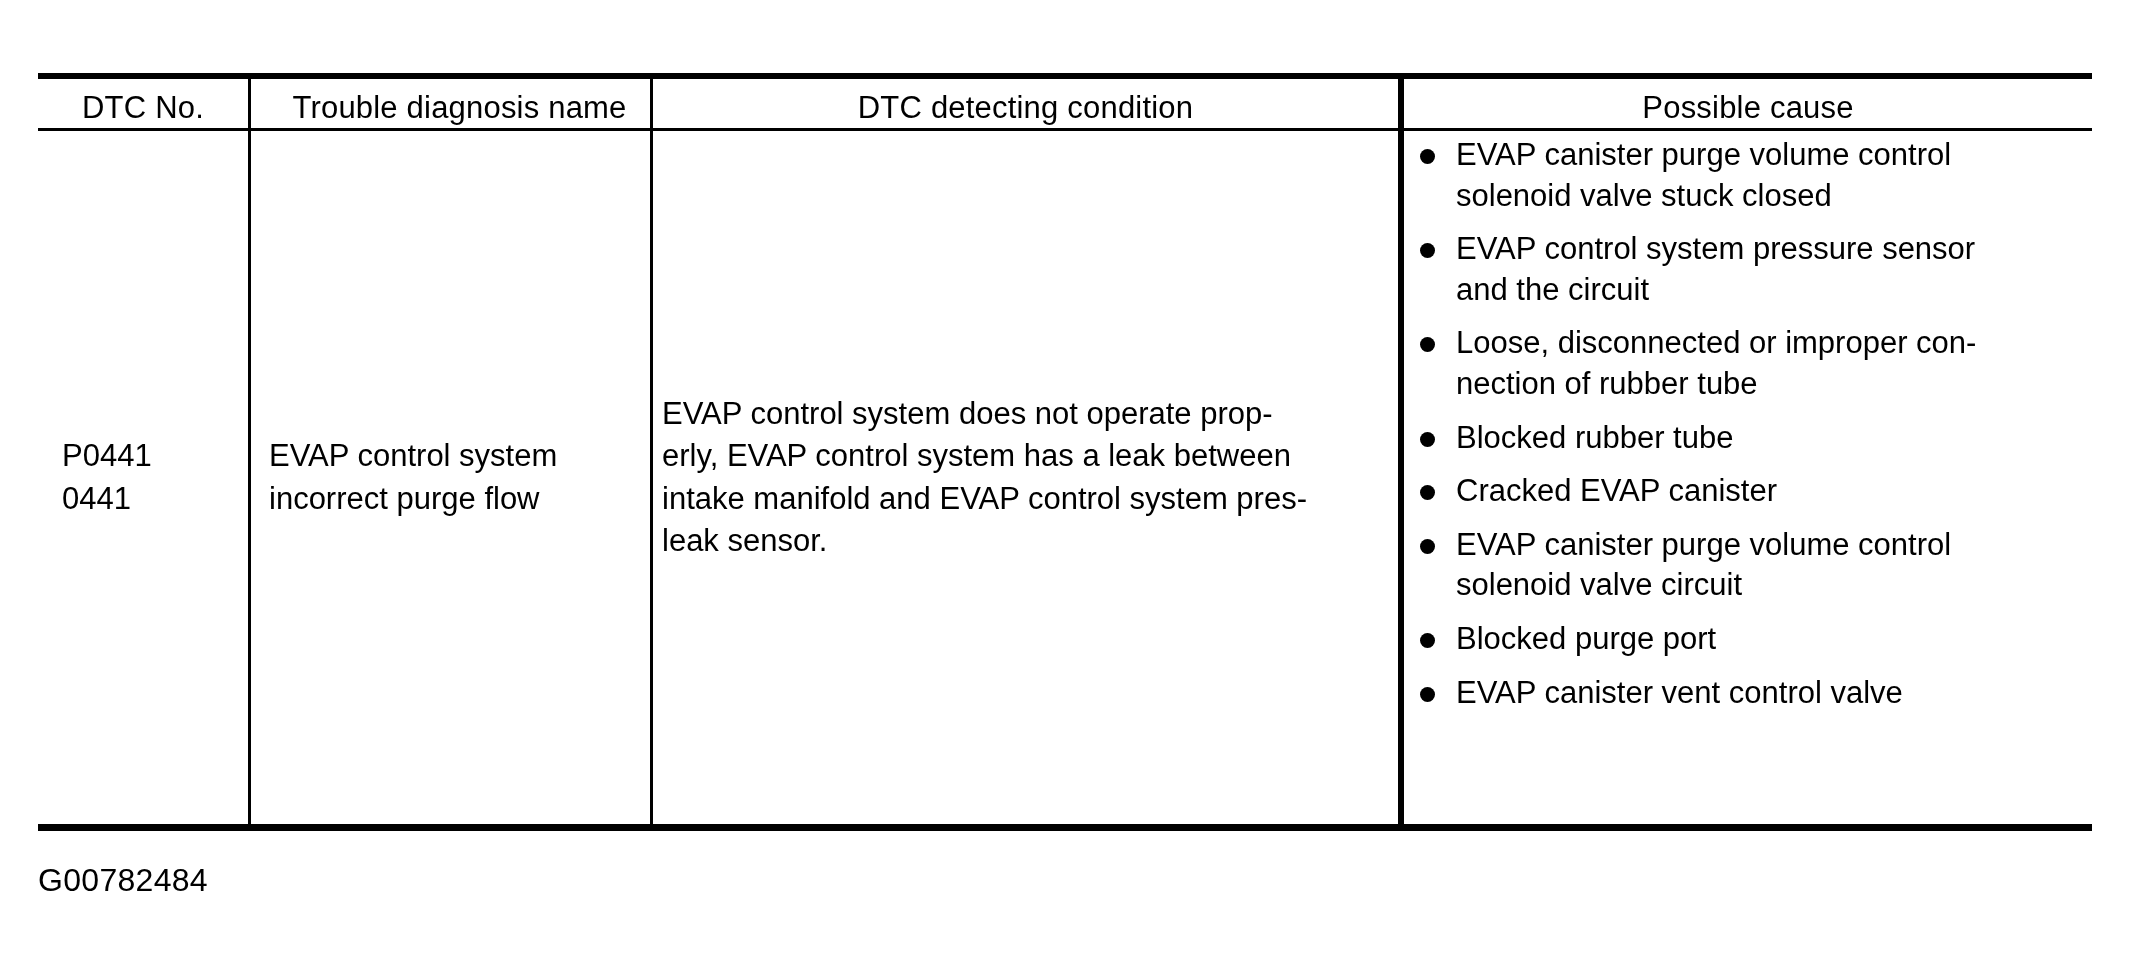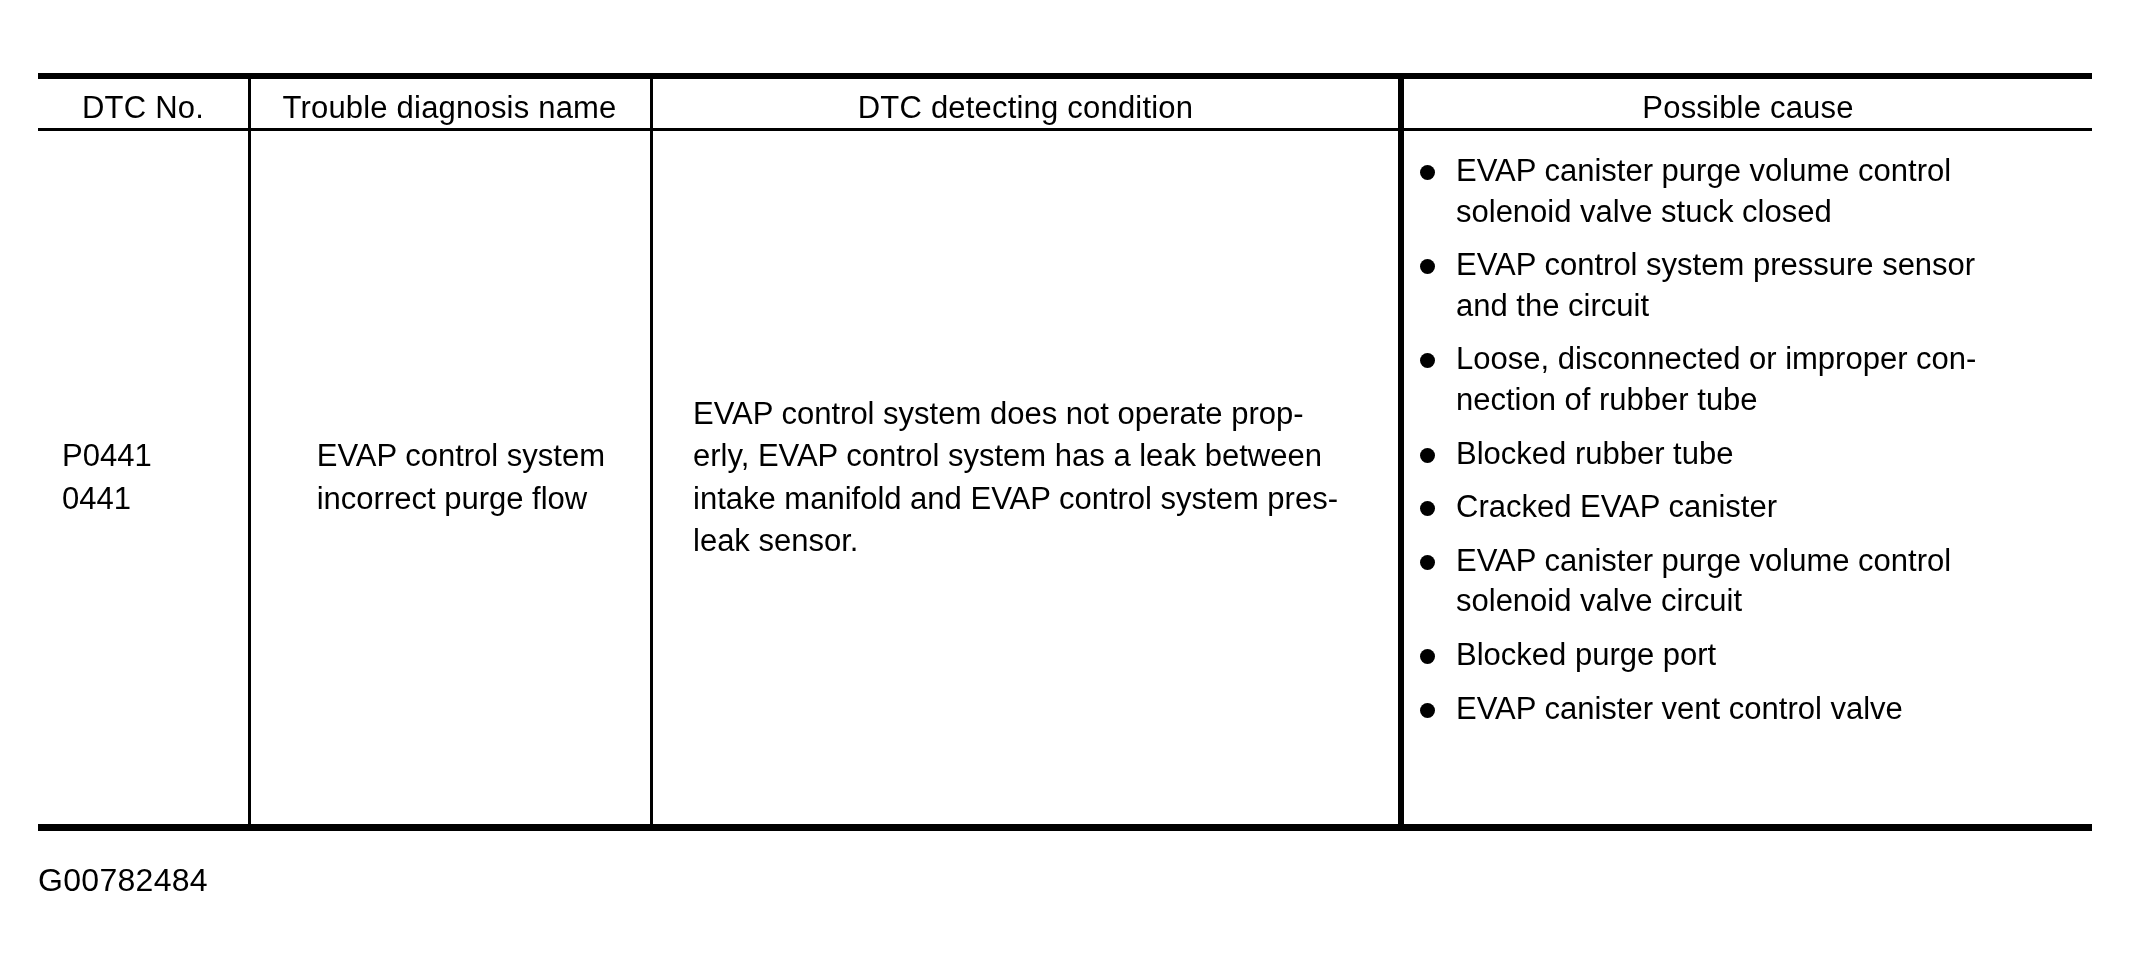--- a/index.html
+++ b/index.html
@@ -76,21 +76,21 @@
     top: 6px;
     height: 58px;
     display: flex;
     align-items: center;
     justify-content: center;
     font-size: 31px;
     letter-spacing: 0.2px;
     white-space: nowrap;
   }
   .hdr-dtcno   { left: 0px;    width: 210px;  }
-  .hdr-trouble { left: 212px;  width: 399px; border-radius: 20px;  }
+  .hdr-trouble { left: 222px;  width: 399px; border-radius: 20px;  }
   .hdr-cond    { left: 615px;  width: 745px;  }
   .hdr-cause   { left: 1366px; width: 688px;  }
 
   
   .cell {
     position: absolute;
     top: 58px;
     font-size: 31px;
     line-height: 1.30;
   }
@@ -103,53 +103,52 @@
   }
   .cell-dtcno .stack {
     padding-left: 24px;
   }
   .cell-dtcno .code {
     display: block;
     line-height: 1.36;
   }
 
   .cell-trouble {
-    left: 223px;
+    left: 208px;
     width: 354px;
     height: 693px;
     display: flex;
     align-items: center;
-    justify-content: flex-end;
   }
   .cell-trouble .txt {
     padding-left: 23px;
     padding-right: 10px;
     line-height: 1.36;
   }
   .cell-trouble .line { display: block; }
 
   .cell-cond {
     left: 615px;
     width: 745px;
     height: 693px;
     display: flex;
     align-items: center;
   }
   .cell-cond .txt {
-    padding-left: 40px;
+    padding-left: 9px;
     padding-right: 18px;
     line-height: 1.36;
   }
   .cell-cond .line { display: block; }
 
   .cell-cause {
     left: 1366px;
     width: 688px;
     height: 490px;
-    padding-top: 20px;
+    padding-top: 4px;
     box-sizing: border-box;
   }
 
   
   .cause-list {
     list-style: none;
     margin: 0;
     padding: 0 6px 0 14px;
   }
   .cause-item {

